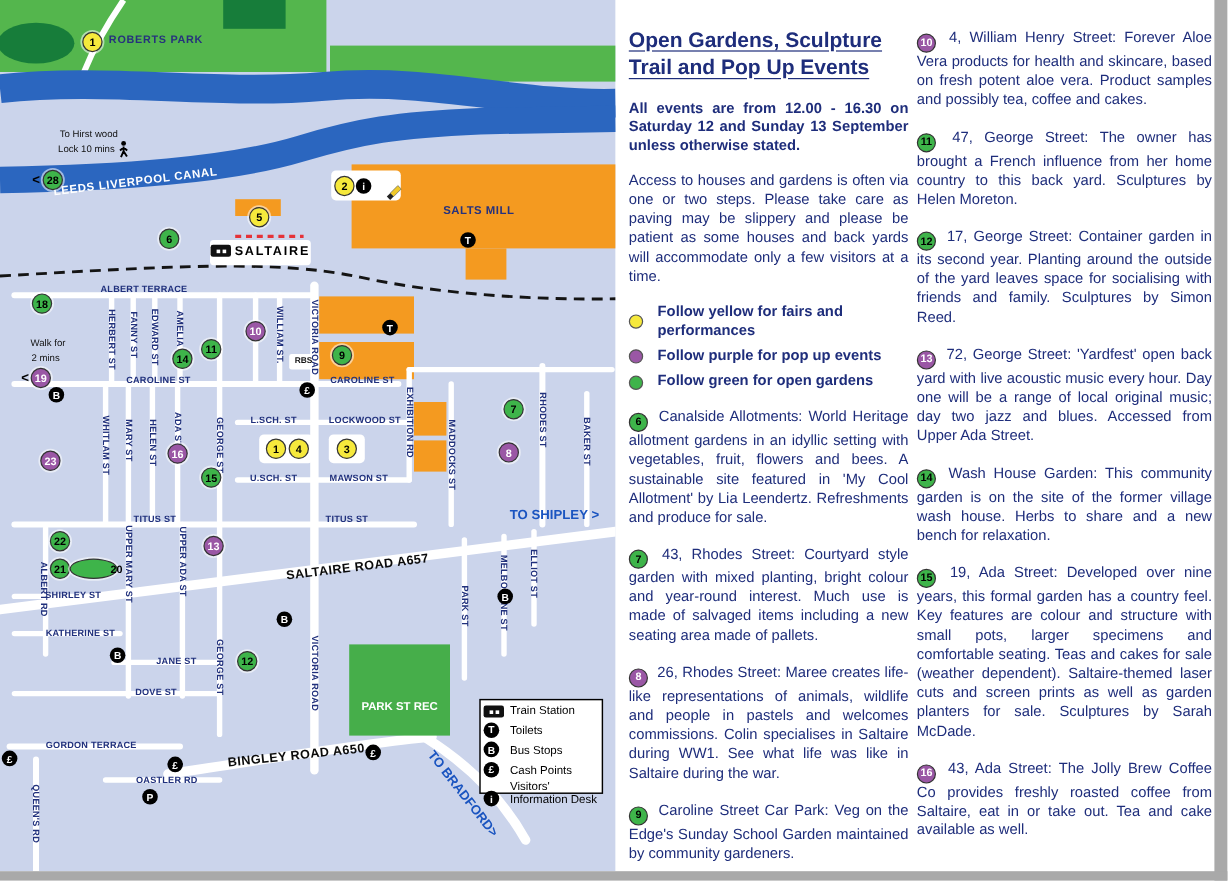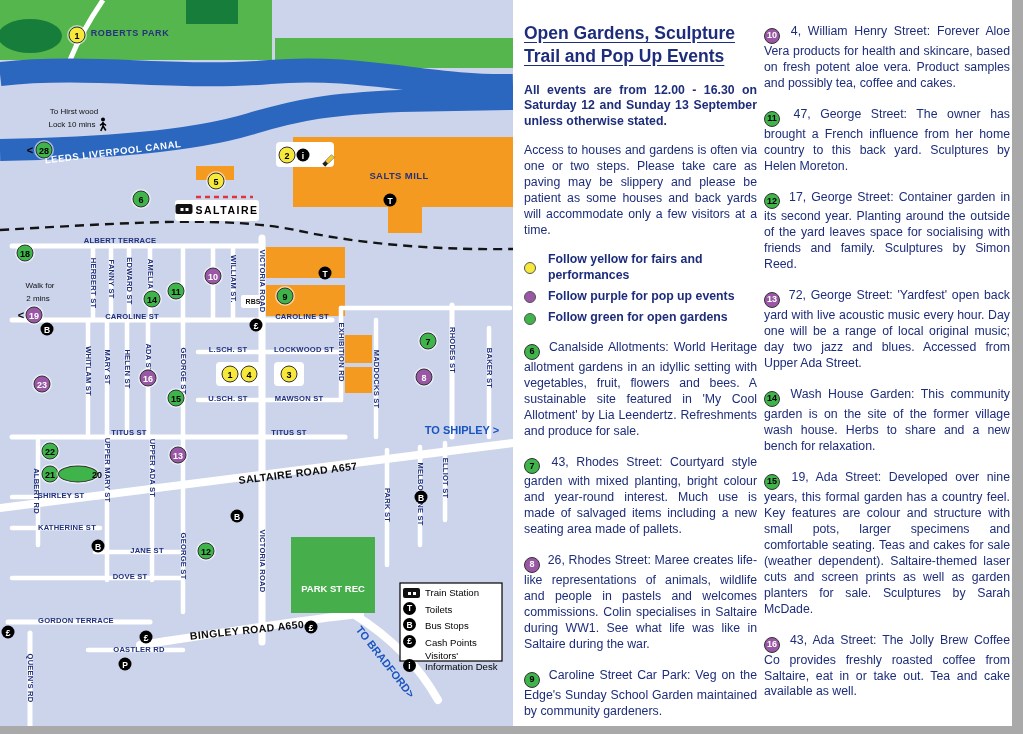--- a/index.html
+++ b/index.html
@@ -194,21 +194,21 @@
         <div class="mlabel ml-street" style="left: 76px; top: 621px; transform: translate(-50%, -50%) rotate(0deg); text-align: right;">GORDON TERRACE</div>
         <div class="mlabel ml-road" style="left: 247px; top: 630px; transform: translate(-50%, -50%) rotate(-6deg);">BINGLEY ROAD A650</div>
         <div class="mlabel ml-street" style="left: 139px; top: 650px; transform: translate(-50%, -50%) rotate(0deg);">OASTLER RD</div>
         <div class="mlabel ml-street" style="left: 30px; top: 678px; transform: translate(-50%, -50%) rotate(90deg);">QUEEN'S RD</div>
         <div class="mlabel ml-dir" style="left: 385px; top: 662px; transform: translate(-50%, -50%) rotate(52deg);">TO BRADFORD&gt;</div>
         <div class="marker m-y" style="left: 77px; top: 35px;">1</div>
         <div class="marker m-g" style="left: 44px; top: 150px;">28</div>
         <div class="marker m-y" style="left: 287px; top: 155px;">2</div>
         <div class="marker m-y" style="left: 216px; top: 181px;">5</div>
         <div class="marker m-g" style="left: 141px; top: 199px;">6</div>
-        <div class="marker m-g" style="left: 25px; top: 253px;">18</div>
+        <div class="marker m-g" style="left: 35px; top: 253px;">18</div>
         <div class="marker m-p" style="left: 213px; top: 276px;">10</div>
         <div class="marker m-g" style="left: 176px; top: 291px;">11</div>
         <div class="marker m-g" style="left: 152px; top: 299px;">14</div>
         <div class="marker m-g" style="left: 285px; top: 296px;">9</div>
         <div class="marker m-p" style="left: 34px; top: 315px;">19</div>
         <div class="marker m-g" style="left: 428px; top: 341px;">7</div>
         <div class="marker m-p" style="left: 424px; top: 377px;">8</div>
         <div class="marker m-p" style="left: 42px; top: 384px;">23</div>
         <div class="marker m-p" style="left: 148px; top: 378px;">16</div>
         <div class="marker m-g" style="left: 176px; top: 398px;">15</div>

